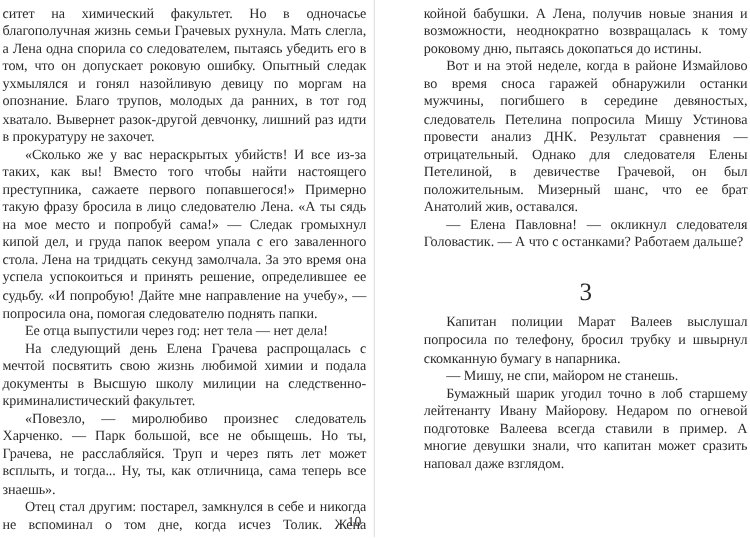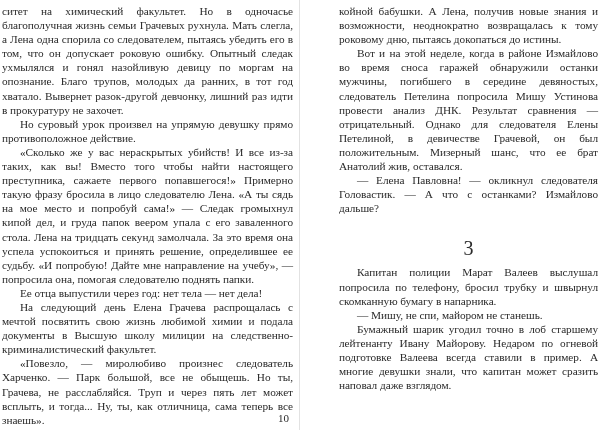--- a/index.html
+++ b/index.html
@@ -18,34 +18,33 @@
          font-family:"Liberation Serif","DejaVu Serif",serif;}
   .left .folio{left:0;right:10px;}
   .right .folio{left:38px;right:0;}
 </style>
 </head>
 <body>
 
 <div class="page left">
   <div class="text">
     <p class="noind">ситет на химический факультет. Но в одночасье благополучная жизнь семьи Грачевых рухнула. Мать слегла, а Лена одна спорила со следователем, пытаясь убедить его в том, что он допускает роковую ошибку. Опытный следак ухмылялся и гонял назойливую девицу по моргам на опознание. Благо трупов, молодых да ранних, в тот год хватало. Вывернет разок-другой девчонку, лишний раз идти в прокуратуру не захочет.</p>
-    <p>Но суровый урок произвел на упрямую девушку прямо противоположное действие.</p>
     <p>«Сколько же у вас нераскрытых убийств! И все из-за таких, как вы! Вместо того чтобы найти настоящего преступника, сажаете первого попавшегося!» Примерно такую фразу бросила в лицо следователю Лена. «А ты сядь на мое место и попробуй сама!» — Следак громыхнул кипой дел, и груда папок веером упала с его заваленного стола. Лена на тридцать секунд замолчала. За это время она успела успокоиться и принять решение, определившее ее судьбу. «И попробую! Дайте мне направление на учебу», — попросила она, помогая следователю поднять папки.</p>
     <p>Ее отца выпустили через год: нет тела — нет дела!</p>
     <p>На следующий день Елена Грачева распрощалась с мечтой посвятить свою жизнь любимой химии и подала документы в Высшую школу милиции на следственно-криминалистический факультет.</p>
     <p>«Повезло, — миролюбиво произнес следователь Харченко. — Парк большой, все не обыщешь. Но ты, Грачева, не расслабляйся. Труп и через пять лет может всплыть, и тогда... Ну, ты, как отличница, сама теперь все знаешь».</p>
     <p>Отец стал другим: постарел, замкнулся в себе и никогда не вспоминал о том дне, когда исчез Толик. Жена расспрашивала его, изводила подозрениями, умоляла рассказать, что случилось с их сыном. Однако отец продолжал молчать, и их семья в конце концов распалась. Павел Петрович Грачев поселился в деревне, в доме по-</p>
   </div>
   <div class="folio">10</div>
 </div>
 
 <div class="page right">
   <div class="text">
     <p class="noind">койной бабушки. А Лена, получив новые знания и возможности, неоднократно возвращалась к тому роковому дню, пытаясь докопаться до истины.</p>
     <p>Вот и на этой неделе, когда в районе Измайлово во время сноса гаражей обнаружили останки мужчины, погибшего в середине девяностых, следователь Петелина попросила Мишу Устинова провести анализ ДНК. Результат сравнения — отрицательный. Однако для следователя Елены Петелиной, в девичестве Грачевой, он был положительным. Мизерный шанс, что ее брат Анатолий жив, оставался.</p>
-    <p>— Елена Павловна! — окликнул следователя Головастик. — А что с останками? Измайлово дальше?</p>
+    <p>— Елена Павловна! — окликнул следователя Головастик. — А что с останками? Работаем дальше?</p>
     <div class="chapter">3</div>
     <p>Капитан полиции Марат Валеев выслушал попросила по телефону, бросил трубку и швырнул скомканную бумагу в напарника.</p>
     <p>— Мишу, не спи, майором не станешь.</p>
     <p>Бумажный шарик угодил точно в лоб старшему лейтенанту Ивану Майорову. Недаром по огневой подготовке Валеева всегда ставили в пример. А многие девушки знали, что капитан может сразить наповал даже взглядом.</p>
 
   </div>
 </div>
 
 </body></html>

